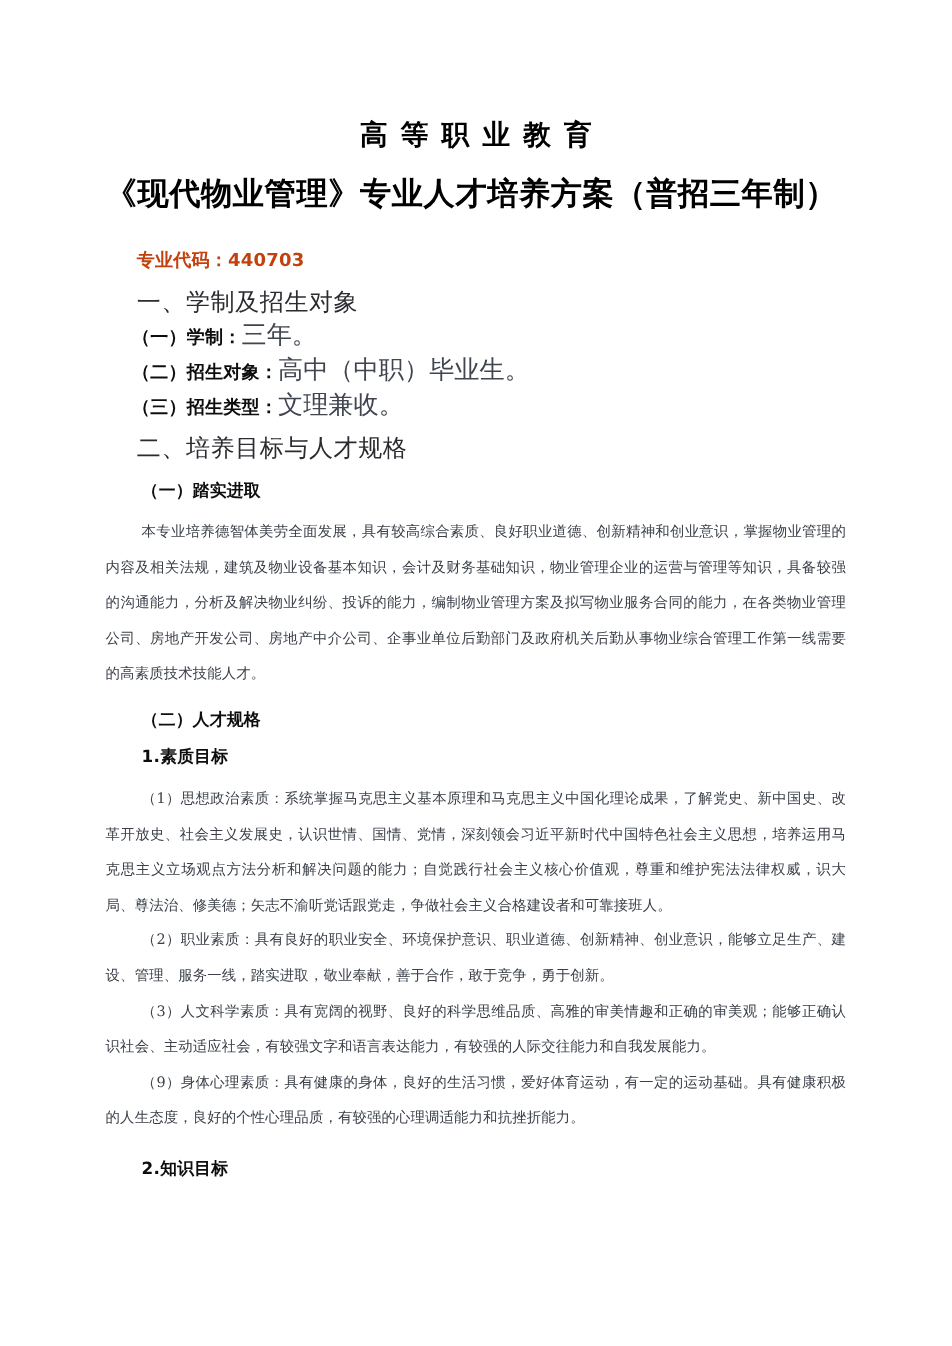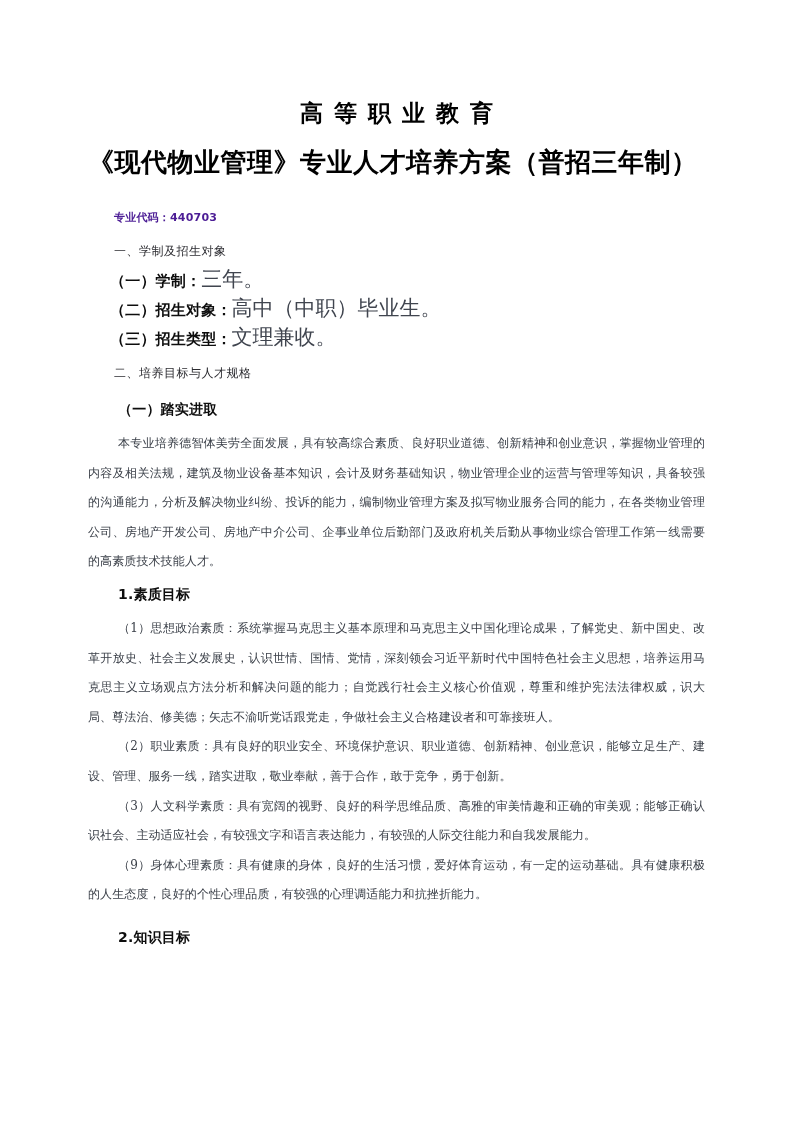--- a/index.html
+++ b/index.html
@@ -51,32 +51,32 @@
     margin: 0;
     padding-top: 16px;
     line-height: 36px;
     white-space: nowrap;
   }
 
   
   .code-line {
     font-family: "DejaVu Sans", "Liberation Sans", sans-serif;
     font-weight: bold;
-    font-size: 11px;
-    color: #4c1d95;
+    font-size: 15px;
+    color: #c2410c;
     margin: 0;
     padding-top: 24px;
     padding-left: 26px;
     line-height: 27px;
     letter-spacing: 0.2px;
   }
   .h-lv1 {
     font-family: "DejaVu Sans", "Liberation Sans", sans-serif;
     font-weight: normal;
-    font-size: 12px;
+    font-size: 20px;
     color: #2b2b30;
     margin: 0;
     padding-top: 6px;
     padding-left: 26px;
     line-height: 29px;
     letter-spacing: 0.5px;
   }
   .h-lv2 {
     font-family: "DejaVu Sans", "Liberation Sans", sans-serif;
     font-weight: bold;
@@ -140,20 +140,21 @@
     <div class="h-lv2"><span>（二）招生对象：</span><span class="val">高中（中职）毕业生。</span></div>
 
     <div class="h-lv2"><span>（三）招生类型：</span><span class="val">文理兼收。</span></div>
 
     <div class="h-lv1">二、培养目标与人才规格</div>
 
     <div class="h-lv3" style="padding-top:8px;">（一）踏实进取</div>
 
     <p class="para pad-top-6">本专业培养德智体美劳全面发展，具有较高综合素质、良好职业道德、创新精神和创业意识，掌握物业管理的内容及相关法规，建筑及物业设备基本知识，会计及财务基础知识，物业管理企业的运营与管理等知识，具备较强的沟通能力，分析及解决物业纠纷、投诉的能力，编制物业管理方案及拟写物业服务合同的能力，在各类物业管理公司、房地产开发公司、房地产中介公司、企事业单位后勤部门及政府机关后勤从事物业综合管理工作第一线需要的高素质技术技能人才。</p>
 
+    <div class="h-lv3">（二）人才规格</div>
 
     <div class="h-lv3" style="padding-top:4px;padding-left:30px;">1.素质目标</div>
 
     <p class="para pad-top-6">（1）思想政治素质：系统掌握马克思主义基本原理和马克思主义中国化理论成果，了解党史、新中国史、改革开放史、社会主义发展史，认识世情、国情、党情，深刻领会习近平新时代中国特色社会主义思想，培养运用马克思主义立场观点方法分析和解决问题的能力；自觉践行社会主义核心价值观，尊重和维护宪法法律权威，识大局、尊法治、修美德；矢志不渝听党话跟党走，争做社会主义合格建设者和可靠接班人。</p>
     <p class="para">（2）职业素质：具有良好的职业安全、环境保护意识、职业道德、创新精神、创业意识，能够立足生产、建设、管理、服务一线，踏实进取，敬业奉献，善于合作，敢于竞争，勇于创新。</p>
     <p class="para">（3）人文科学素质：具有宽阔的视野、良好的科学思维品质、高雅的审美情趣和正确的审美观；能够正确认识社会、主动适应社会，有较强文字和语言表达能力，有较强的人际交往能力和自我发展能力。</p>
     <p class="para">（9）身体心理素质：具有健康的身体，良好的生活习惯，爱好体育运动，有一定的运动基础。具有健康积极的人生态度，良好的个性心理品质，有较强的心理调适能力和抗挫折能力。</p>
 
     <div class="h-lv3" style="padding-top:14px;padding-left:30px;">2.知识目标</div>
 

